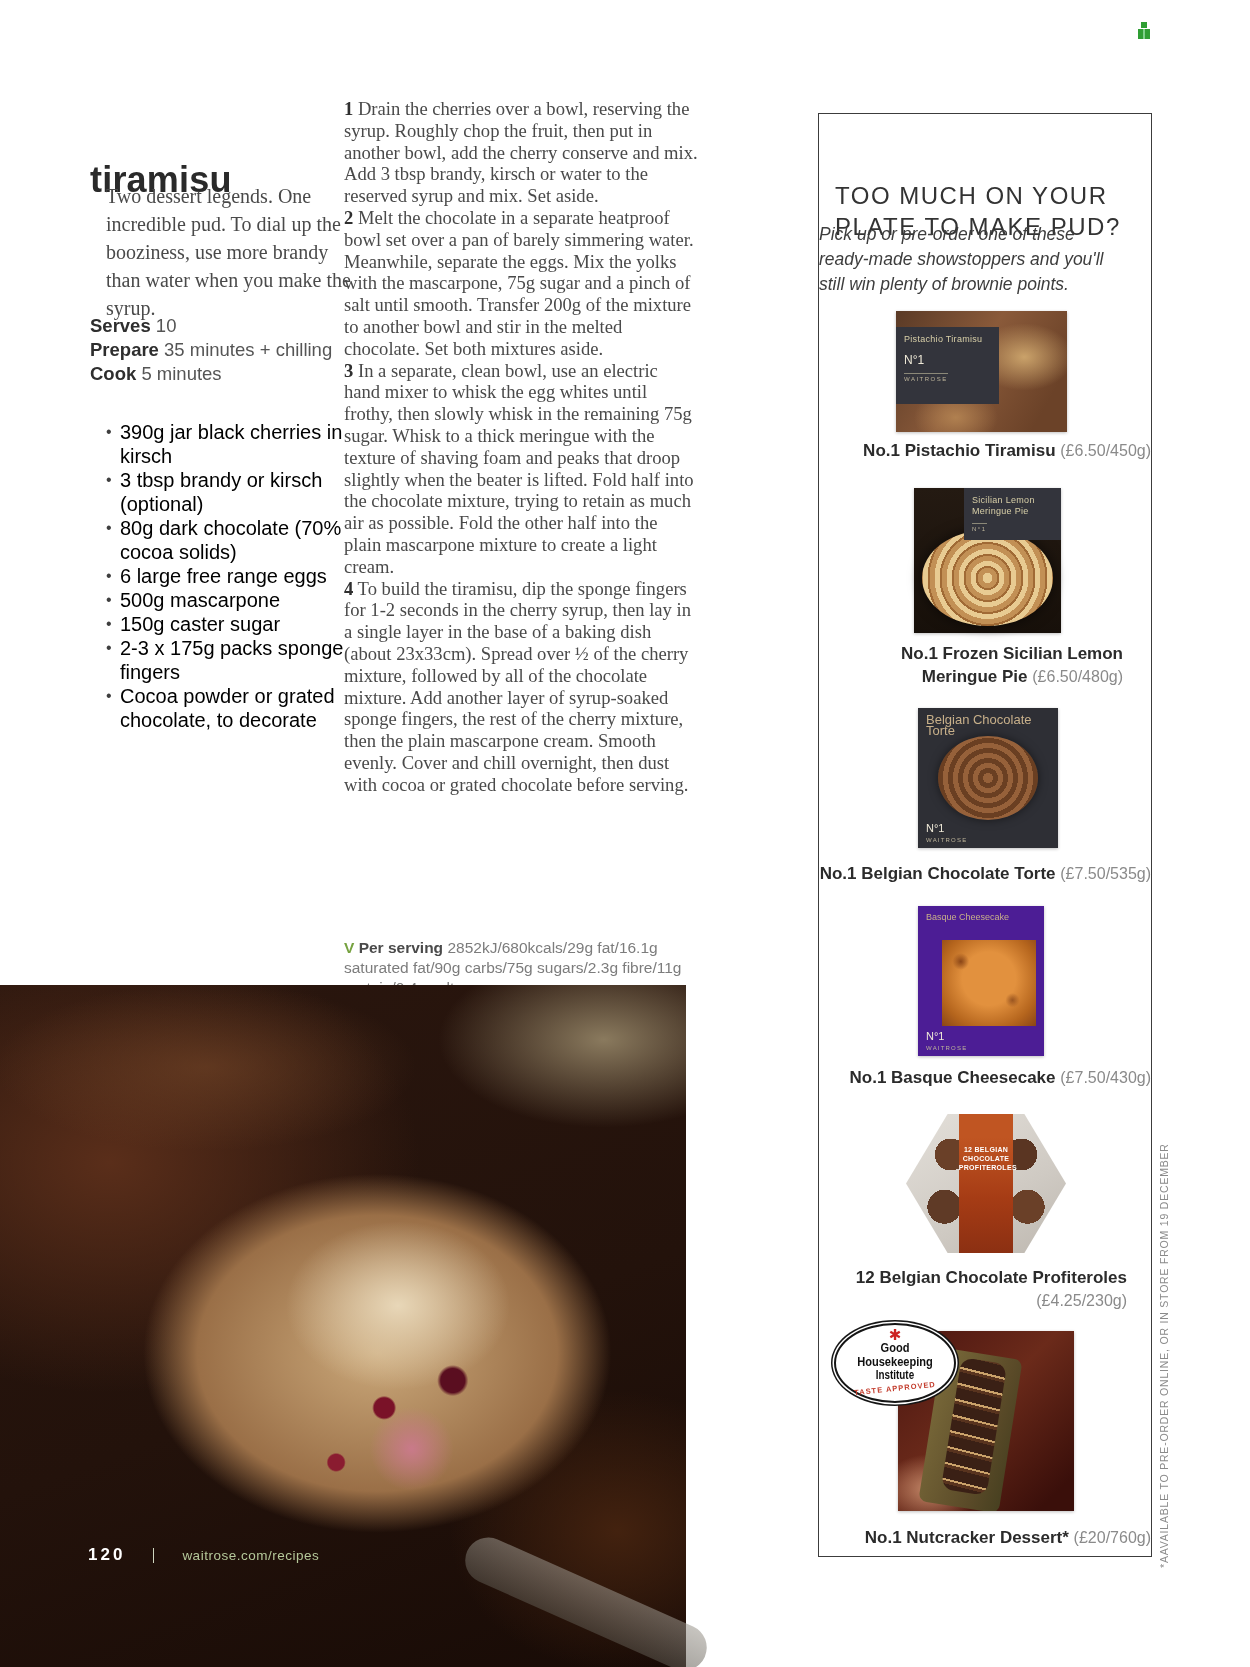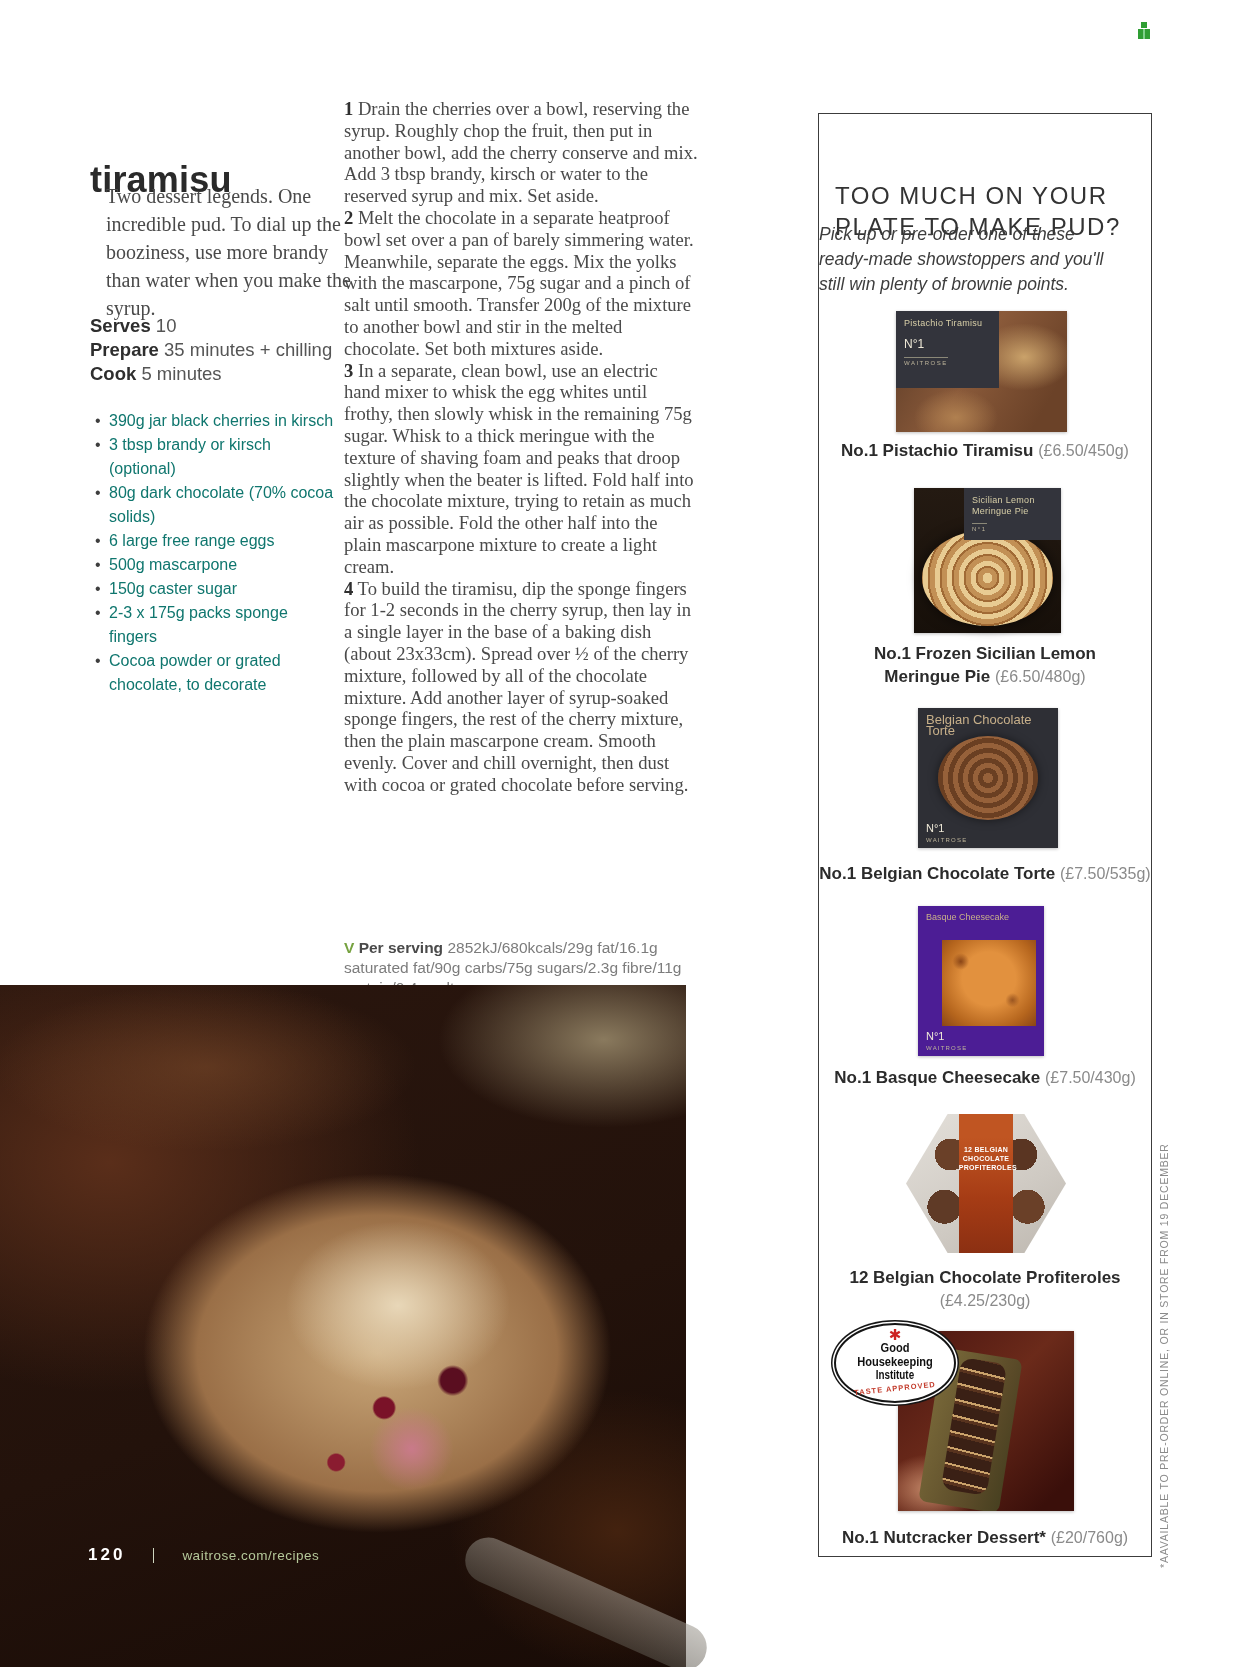--- a/index.html
+++ b/index.html
@@ -4,22 +4,22 @@
 <style>
   html,body{margin:0;padding:0;}
   body{width:1250px;height:1667px;position:relative;background:#ffffff;overflow:hidden;
        font-family:"Liberation Sans",sans-serif;color:#464646;}
   
   .title{position:absolute;left:90px;top:96px;font-size:36px;line-height:40px;color:#2a2a2a;letter-spacing:.2px;}
   .intro{position:absolute;left:90px;top:162px;width:248px;font-family:"Liberation Serif",serif;
          font-size:20px;line-height:28px;color:#4a4a4a;margin-left:16px;}
   .meta{position:absolute;left:90px;top:314px;font-size:18.5px;line-height:24px;color:#555;}
   .meta b{color:#2e2e2e;}
-  .ingredients{position:absolute;left:90px;top:404px;width:245px;margin:5px;padding:0;list-style:none;
-               font-size:16px;line-height:24px;color:#0f766e;}
+  .ingredients{position:absolute;left:90px;top:404px;width:245px;margin:16px;padding:0;list-style:none;
+               font-size:20px;line-height:24px;color:#000000;}
   .ingredients li{position:relative;padding-left:14px;}
   .ingredients li::before{content:"•";position:absolute;left:0;top:0;color:#3e3e3e;font-size:16px;}
   
   .method{position:absolute;left:344px;top:98px;width:354px;font-family:Liberation Serif, serif;
           font-size:18.6px;line-height:21.8px;color:#4a4a4a;}
   .method p{margin:0;}
   .method b{color:#2f2f2f;}
   .nutrition{position:absolute;left:344px;top:938px;width:356px;font-size:15.5px;line-height:20px;color:#7c7c7c;}
   .nutrition .v{color:#76a240;font-weight:bold;}
   .nutrition b{color:#4a4a4a;}
@@ -43,21 +43,21 @@
   .footer .pageno{color:#ffffff;font-weight:bold;font-size:17px;letter-spacing:3px;}
   .footer .rule{width:1px;height:15px;background:#cfd6bf;}
   .footer .site{color:#b5c89a;font-size:13.5px;letter-spacing:.5px;}
   
   .box{position:absolute;left:818px;top:113px;width:334px;height:1444px;border:1.5px solid #3c3c3c;
        box-sizing:border-box;background:#fff;}
   .box-title{position:absolute;left:16px;top:38px;width:100%;font-size:24px;line-height:31px;
        letter-spacing:1.5px;color:#333;margin-top:28px;}
   .box-intro{position:absolute;left:0;top:108px;width:100%;text-align:left;font-style:italic;
        font-size:17.5px;line-height:25px;color:#3d3d3d;}
-  .caption{position:absolute;width:100%;text-align:center;font-size:17px;line-height:23px;}
+  .caption{position:absolute;width:100%;text-align:right;font-size:17px;line-height:23px;}
   .caption .name{font-weight:bold;color:#2b2b2b;}
   .caption .price{color:#8a8a8a;font-size:16px;}
   
   .pkg{position:absolute;box-shadow:0 1px 3px rgba(0,0,0,.25);}
   .pkg .panel{position:absolute;background:#33343c;color:#d8cfa8;box-sizing:border-box;padding:7px 8px;}
   .pkg .ptitle{font-size:9px;line-height:11px;letter-spacing:.3px;}
   .pkg .brand{font-size:12px;color:#efe9d8;margin-top:8px;}
   .pkg .sub{font-size:6px;letter-spacing:1.5px;color:#bdb49a;border-top:1px solid #8b8878;
             display:inline-block;padding-top:2px;margin-top:2px;}
   .pie{position:absolute;border-radius:50%;
@@ -170,21 +170,21 @@
   <div class="box-intro">
     <span>Pick up or pre-order one of these</span><br>
     <span>ready-made showstoppers and you'll</span><br>
     <span>still win plenty of brownie points.</span>
   </div>
 
   <div class="pkg" style="left:77px;top:197px;width:171px;height:121px;background:
        radial-gradient(ellipse 70px 48px at 75% 38%,#caa26a,rgba(202,162,106,0) 70%),
        radial-gradient(ellipse 60px 40px at 35% 88%,#b08050,rgba(176,128,80,0) 70%),
        linear-gradient(120deg,#5a3a26,#8a5a3a 45%,#6b4228 85%);">
-    <div class="panel" style="left:0;top:0;width:60%;height:64%;">
+    <div class="panel" style="left:0;top:16px;width:60%;height:64%;">
       <div class="ptitle">Pistachio Tiramisu</div>
       <div class="brand">N°1</div>
       <div class="sub">WAITROSE</div>
     </div>
   </div>
   <div class="caption" style="top:325px;">
     <span class="name">No.1 Pistachio Tiramisu</span>
     <span class="price">(£6.50/450g)</span>
   </div>
 

